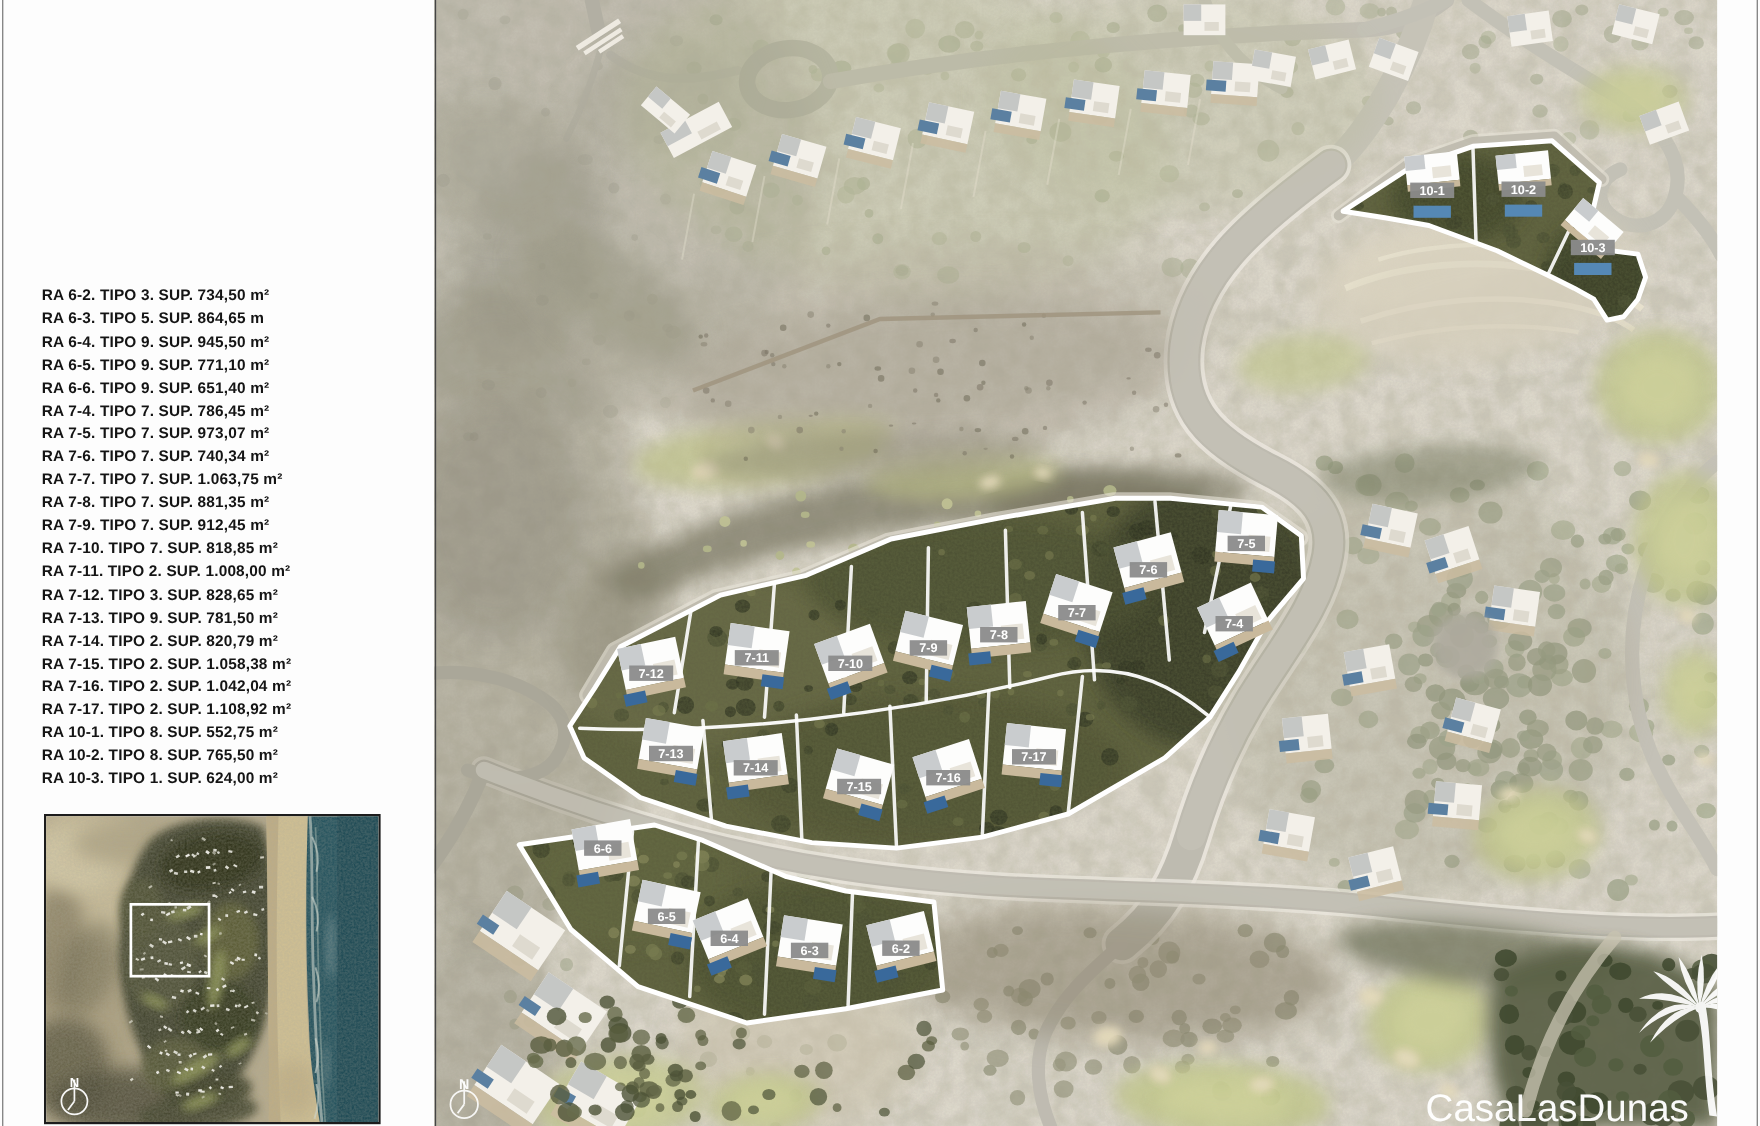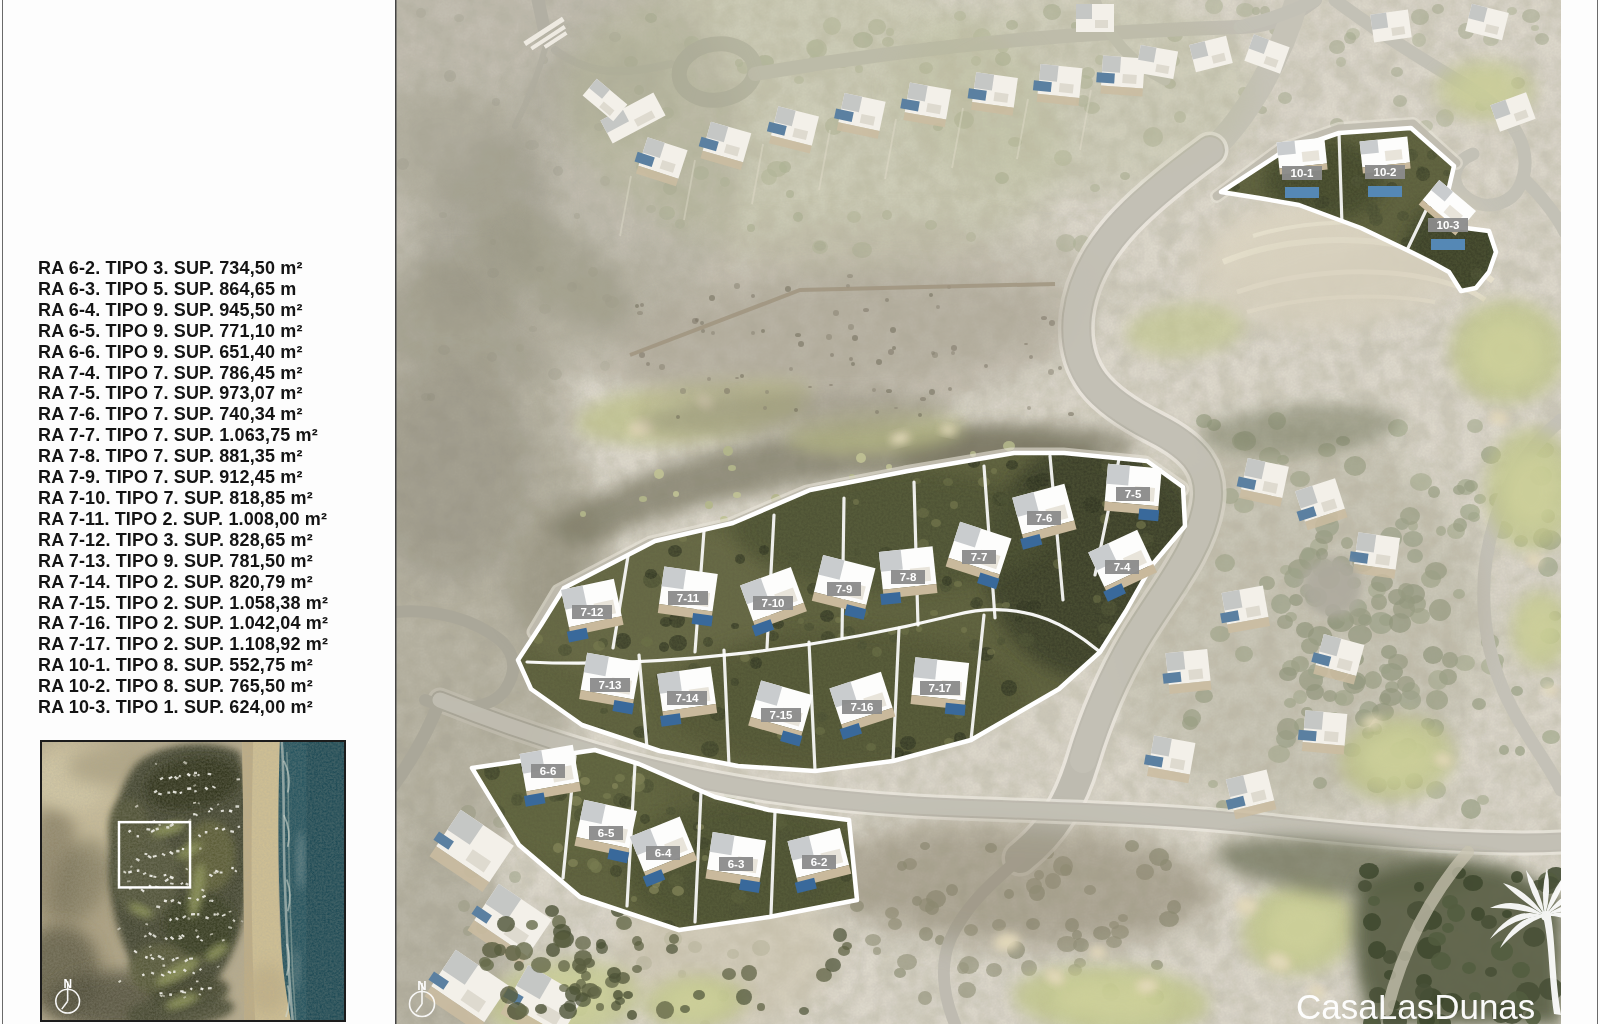--- a/index.html
+++ b/index.html
@@ -1,16 +1,16 @@
 <!DOCTYPE html>
 <html><head><meta charset="utf-8">
 <style>
 html,body{margin:0;padding:0;background:#fff}
 #page{position:relative;width:1600px;height:1024px;background:#fdfdfd;overflow:hidden;font-family:"Liberation Sans",sans-serif}
-#list{position:absolute;left:38px;top:258px;font-weight:bold;font-size:18px;line-height:20.9px;color:#141414;letter-spacing:0.15px;white-space:nowrap}
+#list{position:absolute;left:38px;top:258px;font-weight:bold;font-size:14px;line-height:20.9px;color:#141414;letter-spacing:0.15px;white-space:nowrap}
 .vline{position:absolute;top:0;bottom:0;width:1px;background:#6a6a6a}
 #map{position:absolute;left:395px;top:0}
 #inset{position:absolute;left:40px;top:740px;border:2px solid #1c1c1c;display:block}
 </style></head>
 <body>
 <div id="page">
 <div class="vline" style="left:2px"></div>
 <div class="vline" style="left:1597px"></div>
 <div id="list">RA 6-2. TIPO 3. SUP. 734,50 m²<br>RA 6-3. TIPO 5. SUP. 864,65 m<br>RA 6-4. TIPO 9. SUP. 945,50 m²<br>RA 6-5. TIPO 9. SUP. 771,10 m²<br>RA 6-6. TIPO 9. SUP. 651,40 m²<br>RA 7-4. TIPO 7. SUP. 786,45 m²<br>RA 7-5. TIPO 7. SUP. 973,07 m²<br>RA 7-6. TIPO 7. SUP. 740,34 m²<br>RA 7-7. TIPO 7. SUP. 1.063,75 m²<br>RA 7-8. TIPO 7. SUP. 881,35 m²<br>RA 7-9. TIPO 7. SUP. 912,45 m²<br>RA 7-10. TIPO 7. SUP. 818,85 m²<br>RA 7-11. TIPO 2. SUP. 1.008,00 m²<br>RA 7-12. TIPO 3. SUP. 828,65 m²<br>RA 7-13. TIPO 9. SUP. 781,50 m²<br>RA 7-14. TIPO 2. SUP. 820,79 m²<br>RA 7-15. TIPO 2. SUP. 1.058,38 m²<br>RA 7-16. TIPO 2. SUP. 1.042,04 m²<br>RA 7-17. TIPO 2. SUP. 1.108,92 m²<br>RA 10-1. TIPO 8. SUP. 552,75 m²<br>RA 10-2. TIPO 8. SUP. 765,50 m²<br>RA 10-3. TIPO 1. SUP. 624,00 m²</div>
 <svg id="map" width="1166" height="1024" viewBox="0 0 1166 1024">

